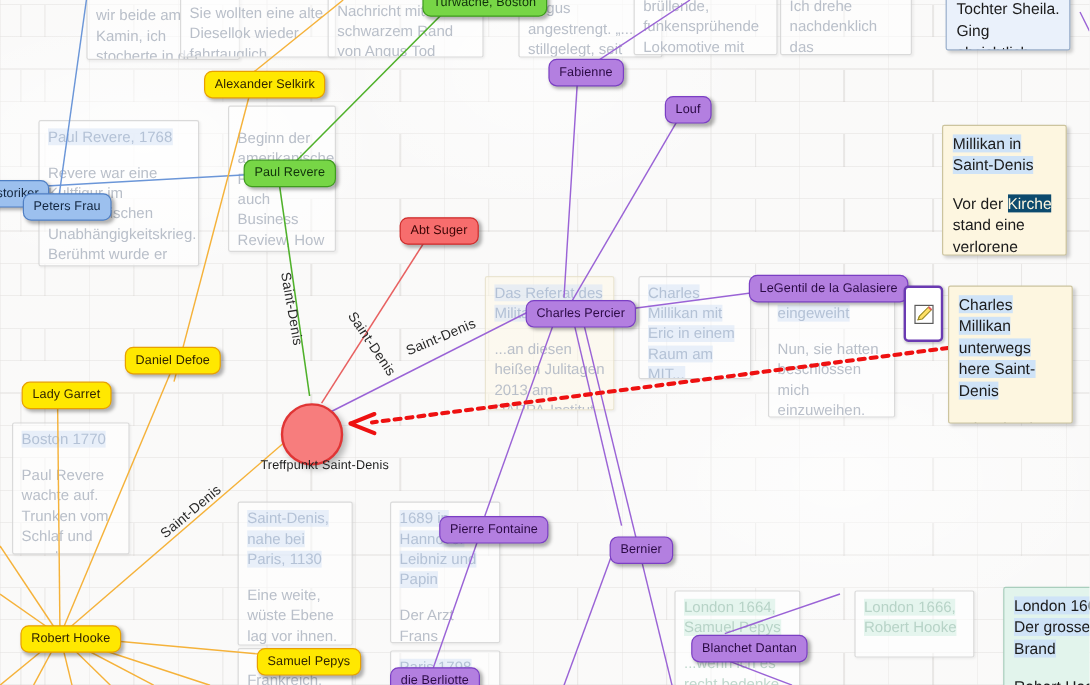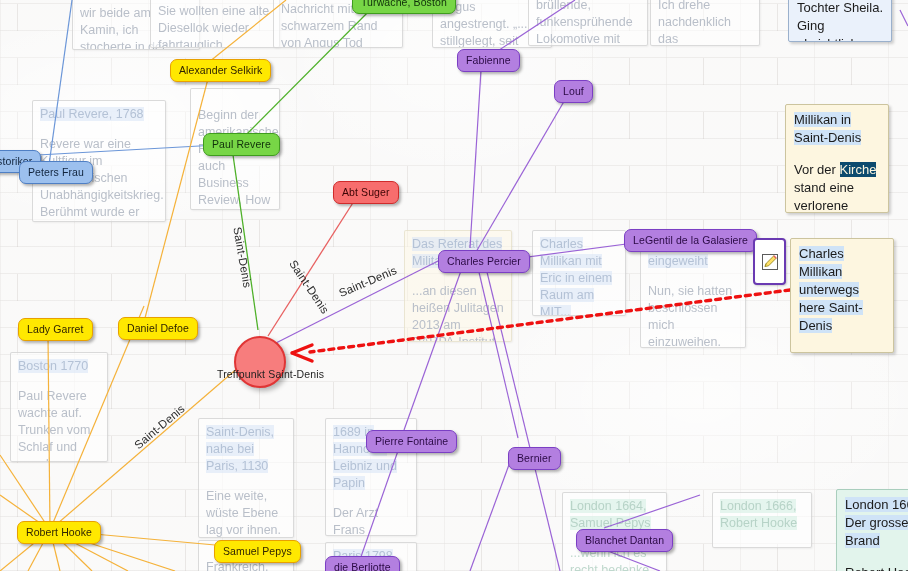--- a/index.html
+++ b/index.html
@@ -308,35 +308,35 @@
   <div class="edge-label" style="left:297px; top:258px; transform: rotate(56deg);">Saint-Denis</div>
   <div class="edge-label" style="left:337px; top:288px; transform: rotate(-23deg);">Saint-Denis</div>
   <div class="edge-label" style="left:132px; top:442px; transform: rotate(-40deg);">Saint-Denis</div>
 
   <div class="node blue" style="left:-22px; top:150px;">Historiker</div>
   <div class="node blue" style="left:19px;  top:161px;">Peters Frau</div>
   <div class="node yellow" style="left:170px; top:59px;">Alexander Selkirk</div>
   <div class="node green" style="left:203px; top:133px;">Paul Revere</div>
   <div class="node green" style="left:352px; top:-9px;">Turwache, Boston</div>
   <div class="node red" style="left:333px; top:181px;">Abt Suger</div>
-  <div class="node yellow" style="left:118px; top:289px;margin-top:28px;">Daniel Defoe</div>
+  <div class="node yellow" style="left:104px; top:289px;">Daniel Defoe</div>
   <div class="node yellow" style="left:18px;  top:318px;">Lady Garret</div>
   <div class="node yellow" style="left:17px;  top:521px;">Robert Hooke</div>
   <div class="node yellow" style="left:214px; top:540px;">Samuel Pepys</div>
   <div class="node purple" style="left:457px; top:49px;">Fabienne</div>
   <div class="node purple" style="left:554px; top:80px;">Louf</div>
   <div class="node purple" style="left:438px; top:250px;">Charles Percier</div>
   <div class="node purple" style="left:624px; top:229px;">LeGentil de la Galasiere</div>
   <div class="node purple" style="left:366px; top:430px;text-align:right;">Pierre Fontaine</div>
   <div class="node purple" style="left:470px; top:447px;margin-left:38px;">Bernier</div>
   <div class="node purple" style="left:576px; top:529px;">Blanchet Dantan</div>
   <div class="node purple" style="left:325px; top:556px;">die Berliotte</div>
 
   <div id="hub" style="left:234px; top:336px;"></div>
-  <div id="hub-label" style="left:217px; top:368px;">Treffpunkt Saint-Denis</div>
+  <div id="hub-label" style="left:217px; top:382px;">Treffpunkt Saint-Denis</div>
 
   <div class="note blue" style="left:788px; top:-26px; width:104px; height:68px;">
     <span class="n-body" style="margin-top:0;">jährigen Tochter Sheila. Ging absichtlich lautstark</span>
   </div>
 
   <div class="note cream" style="left:785px; top:104px; width:104px; height:109px;">
     <span class="n-title">Millikan in Saint-Denis</span>
     <span class="n-body"><span>Vor der </span><span class="hl-dark">Kirche</span><span> stand eine verlorene Gruppe von vier Gestalten, die reichlich seltsam</span></span>
   </div>
 

